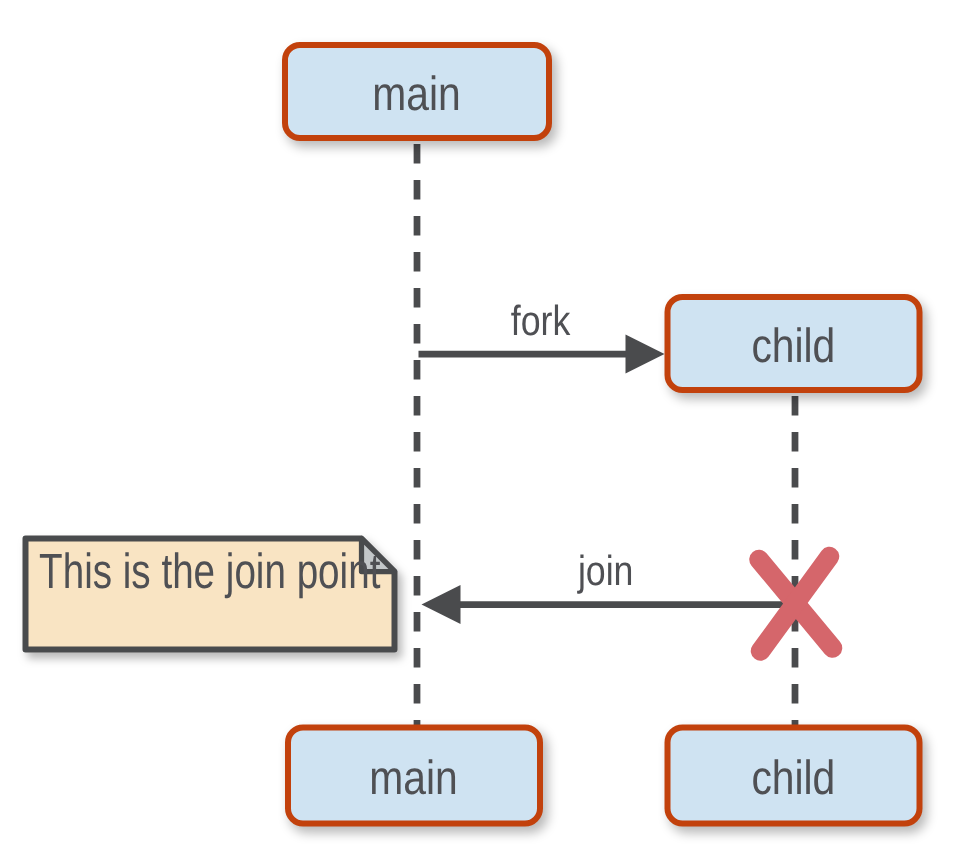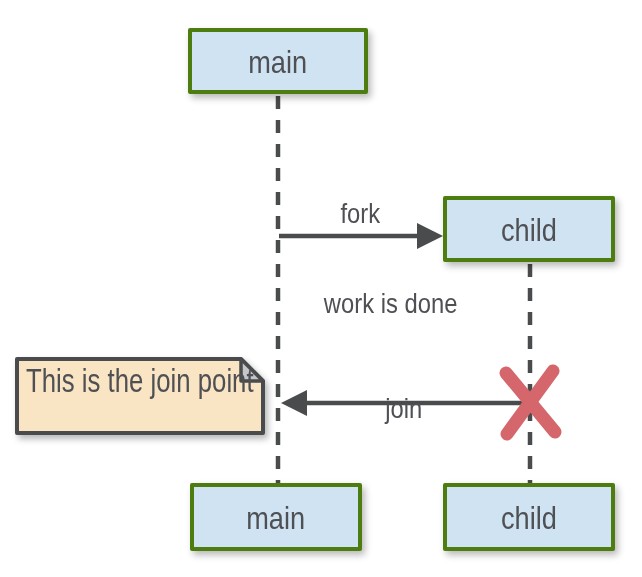--- a/index.html
+++ b/index.html
@@ -19,22 +19,22 @@
   #lines-layer {
     position: absolute;
     left: 0; top: 0;
     width: 642px;
     height: 577px;
   }
   .actor-box {
     position: absolute;
     box-sizing: border-box;
     background: #cfe3f2;
-    border: 4px solid #4d7c0f;
-    border-radius: 2px;
+    border: 4px solid #c2410c;
+    border-radius: 12px;
     box-shadow: 3px 4px 7px rgba(0,0,0,0.28);
     display: flex;
     align-items: center;
     justify-content: center;
   }
   .box-label {
     display: inline-block;
     font-size: 32px;
     line-height: 1;
     color: #4f5054;
@@ -124,25 +124,22 @@
   </div>
 
   <div class="actor-box" style="left:443px; top:483px; width:172px; height:68px;">
     <span class="box-label">child</span>
   </div>
 
   <div class="msg-label" style="left:300px; top:199px; width:120px;">
     <span class="cond">fork</span>
   </div>
 
-  <div class="msg-label" style="left:291px; top:289px; width:200px;">
-    <span class="cond">work is done</span>
-  </div>
 
-  <div class="msg-label" style="left:344px; top:366px; width:120px;margin-top:28px;">
+  <div class="msg-label" style="left:344px; top:366px; width:120px;">
     <span class="cond">join</span>
   </div>
 
   <div id="note-text">
     <span class="cond">This is the join point</span>
   </div>
 
 </div>
 
 </body></html>

